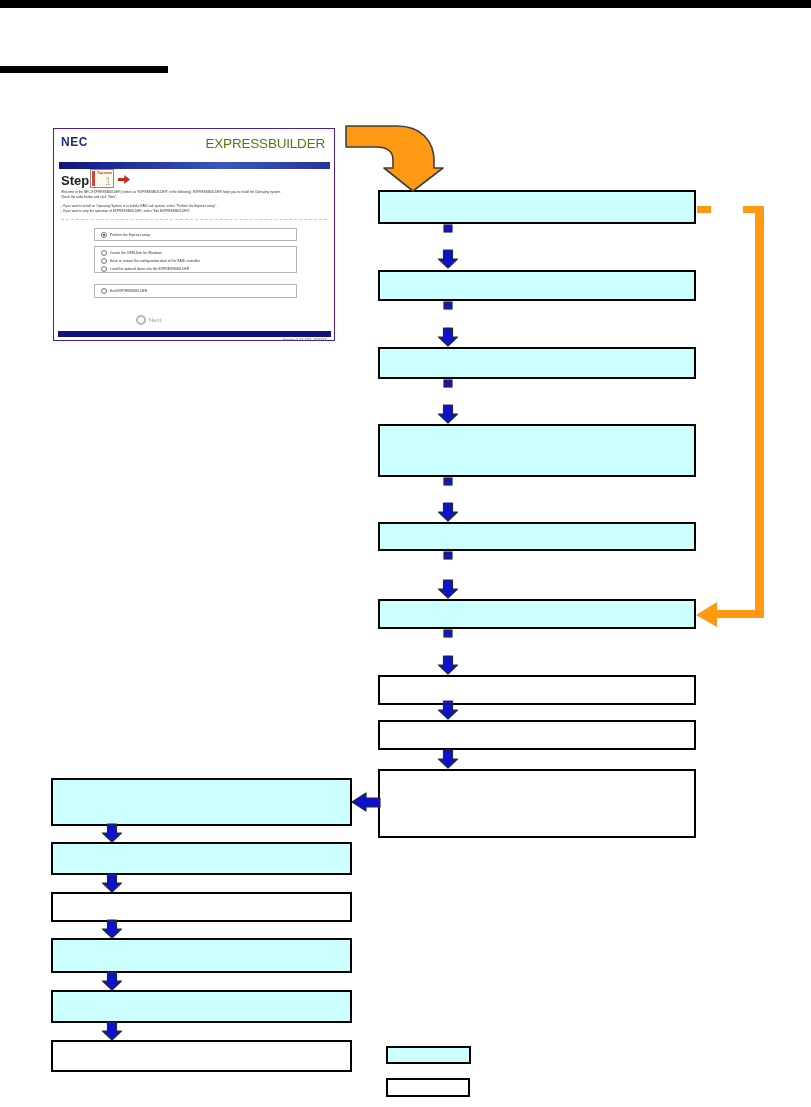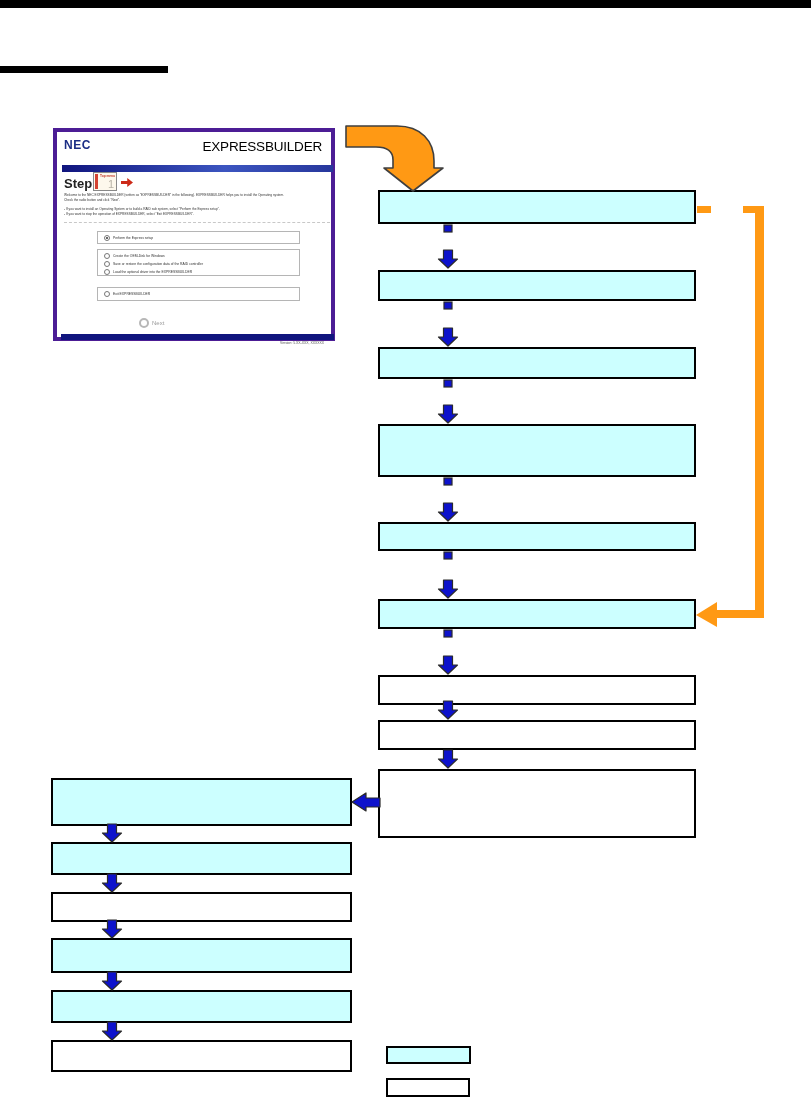--- a/index.html
+++ b/index.html
@@ -3,23 +3,23 @@
 <meta charset="utf-8">
 <style>
   html,body{margin:0;padding:0;}
   body{font-family:"Liberation Sans", sans-serif; background:#fff;}
   .page{position:relative;width:811px;height:1107px;background:#fff;overflow:hidden;}
   .abs{position:absolute;}
   .top-bar{left:0;top:0;width:811px;height:8px;background:#000;}
   .heading-bar{left:0;top:66px;width:168px;height:7px;background:#000;}
 
   
-  .eb-window{left:53px;top:128px;width:282px;height:213px;background:#fff;border:4px solid #4c1d95;box-sizing:border-box;}
+  .eb-window{left:53px;top:128px;width:282px;height:213px;background:#fff;border:1px solid #4c1d95;box-sizing:border-box;}
   .eb-nec{left:7px;top:6px;font-size:12px;font-weight:800;color:#1c2e85;letter-spacing:.5px;}
-  .eb-title{right:9px;top:7px;font-size:13.5px;color:#000000;letter-spacing:-.2px;}
+  .eb-title{right:9px;top:7px;font-size:13.5px;color:#4d7c0f;letter-spacing:-.2px;}
   .eb-bluebar{left:5px;top:33px;width:271px;height:7px;background:linear-gradient(90deg,#10157e,#3c55c0 60%,#27379c);}
   .eb-step{left:7px;top:44px;font-size:13px;font-weight:bold;color:#222;}
   .eb-stepicon{left:36px;top:40px;width:24px;height:19px;background:#fdf8ec;border:1px solid #888;box-sizing:border-box;}
   .eb-stepicon .stripe{position:absolute;left:1px;top:1px;bottom:1px;width:3px;background:#d44332;}
   .eb-stepicon .topmenu{position:absolute;left:6px;top:1px;font-size:3.2px;color:#c03022;font-weight:bold;white-space:nowrap;}
   .eb-stepicon .one{position:absolute;right:2px;bottom:0px;font-size:11px;color:#b9b3a8;line-height:1;}
   .eb-redarrow{left:64px;top:46px;width:12px;height:9px;background:#cc2a18;clip-path:polygon(0 32%,52% 32%,52% 0,100% 50%,52% 100%,52% 68%,0 68%);}
   .eb-text{font-size:3.2px;line-height:1.6;color:#333;width:264px;}
   .eb-welcome{left:7px;top:61px;}
   .eb-bullets{left:7px;top:75px;}

